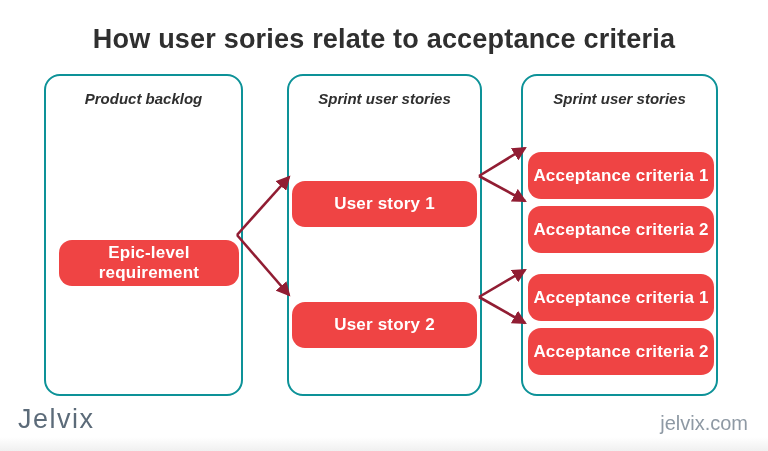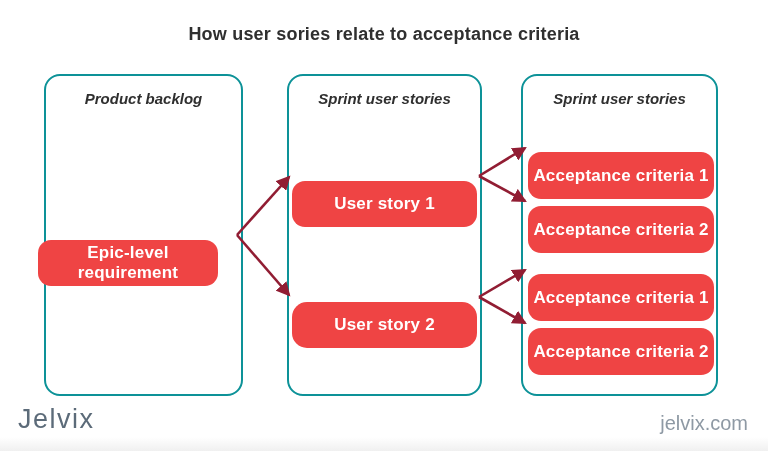--- a/index.html
+++ b/index.html
@@ -10,21 +10,21 @@
     background: #ffffff;
     font-family: "Liberation Sans", sans-serif;
     overflow: hidden;
   }
   .title {
     position: absolute;
     top: 24px;
     left: 0;
     width: 100%;
     text-align: center;
-    font-size: 18px;
+    font-size: 27px;
     font-weight: 700;
     color: #2f2f2f;
     letter-spacing: 0.2px;
   }
   .column {
     position: absolute;
     top: 74px;
     height: 322px;
     background: #ffffff;
     border: 2px solid #0d9298;
@@ -51,23 +51,23 @@
     font-size: 17px;
     font-weight: 700;
     display: flex;
     align-items: center;
     justify-content: center;
     text-align: center;
     z-index: 2;
     letter-spacing: 0.2px;
     margin-top: 28px;
   }
-  .node-epic { left: 38px;  top: 212px; width: 180px; height: 46px; }
+  .node-epic { left: 59px;  top: 212px; width: 180px; height: 46px; }
   .node-us1  { left: 292px; top: 153px; width: 185px; height: 46px; }
-  .node-us2  { left: 292px; top: 274px; width: 185px; height: 46px; border-radius: 15px; }
+  .node-us2  { left: 292px; top: 274px; width: 185px; height: 46px; }
   .node-ac1  { left: 528px; top: 124px; width: 186px; height: 47px; }
   .node-ac2  { left: 528px; top: 178px; width: 186px; height: 47px; }
   .node-ac3  { left: 528px; top: 246px; width: 186px; height: 47px; }
   .node-ac4  { left: 528px; top: 300px; width: 186px; height: 47px; }
   .arrows {
     position: absolute;
     left: 0; top: 0;
     width: 768px; height: 451px;
     z-index: 3;
     pointer-events: none;

